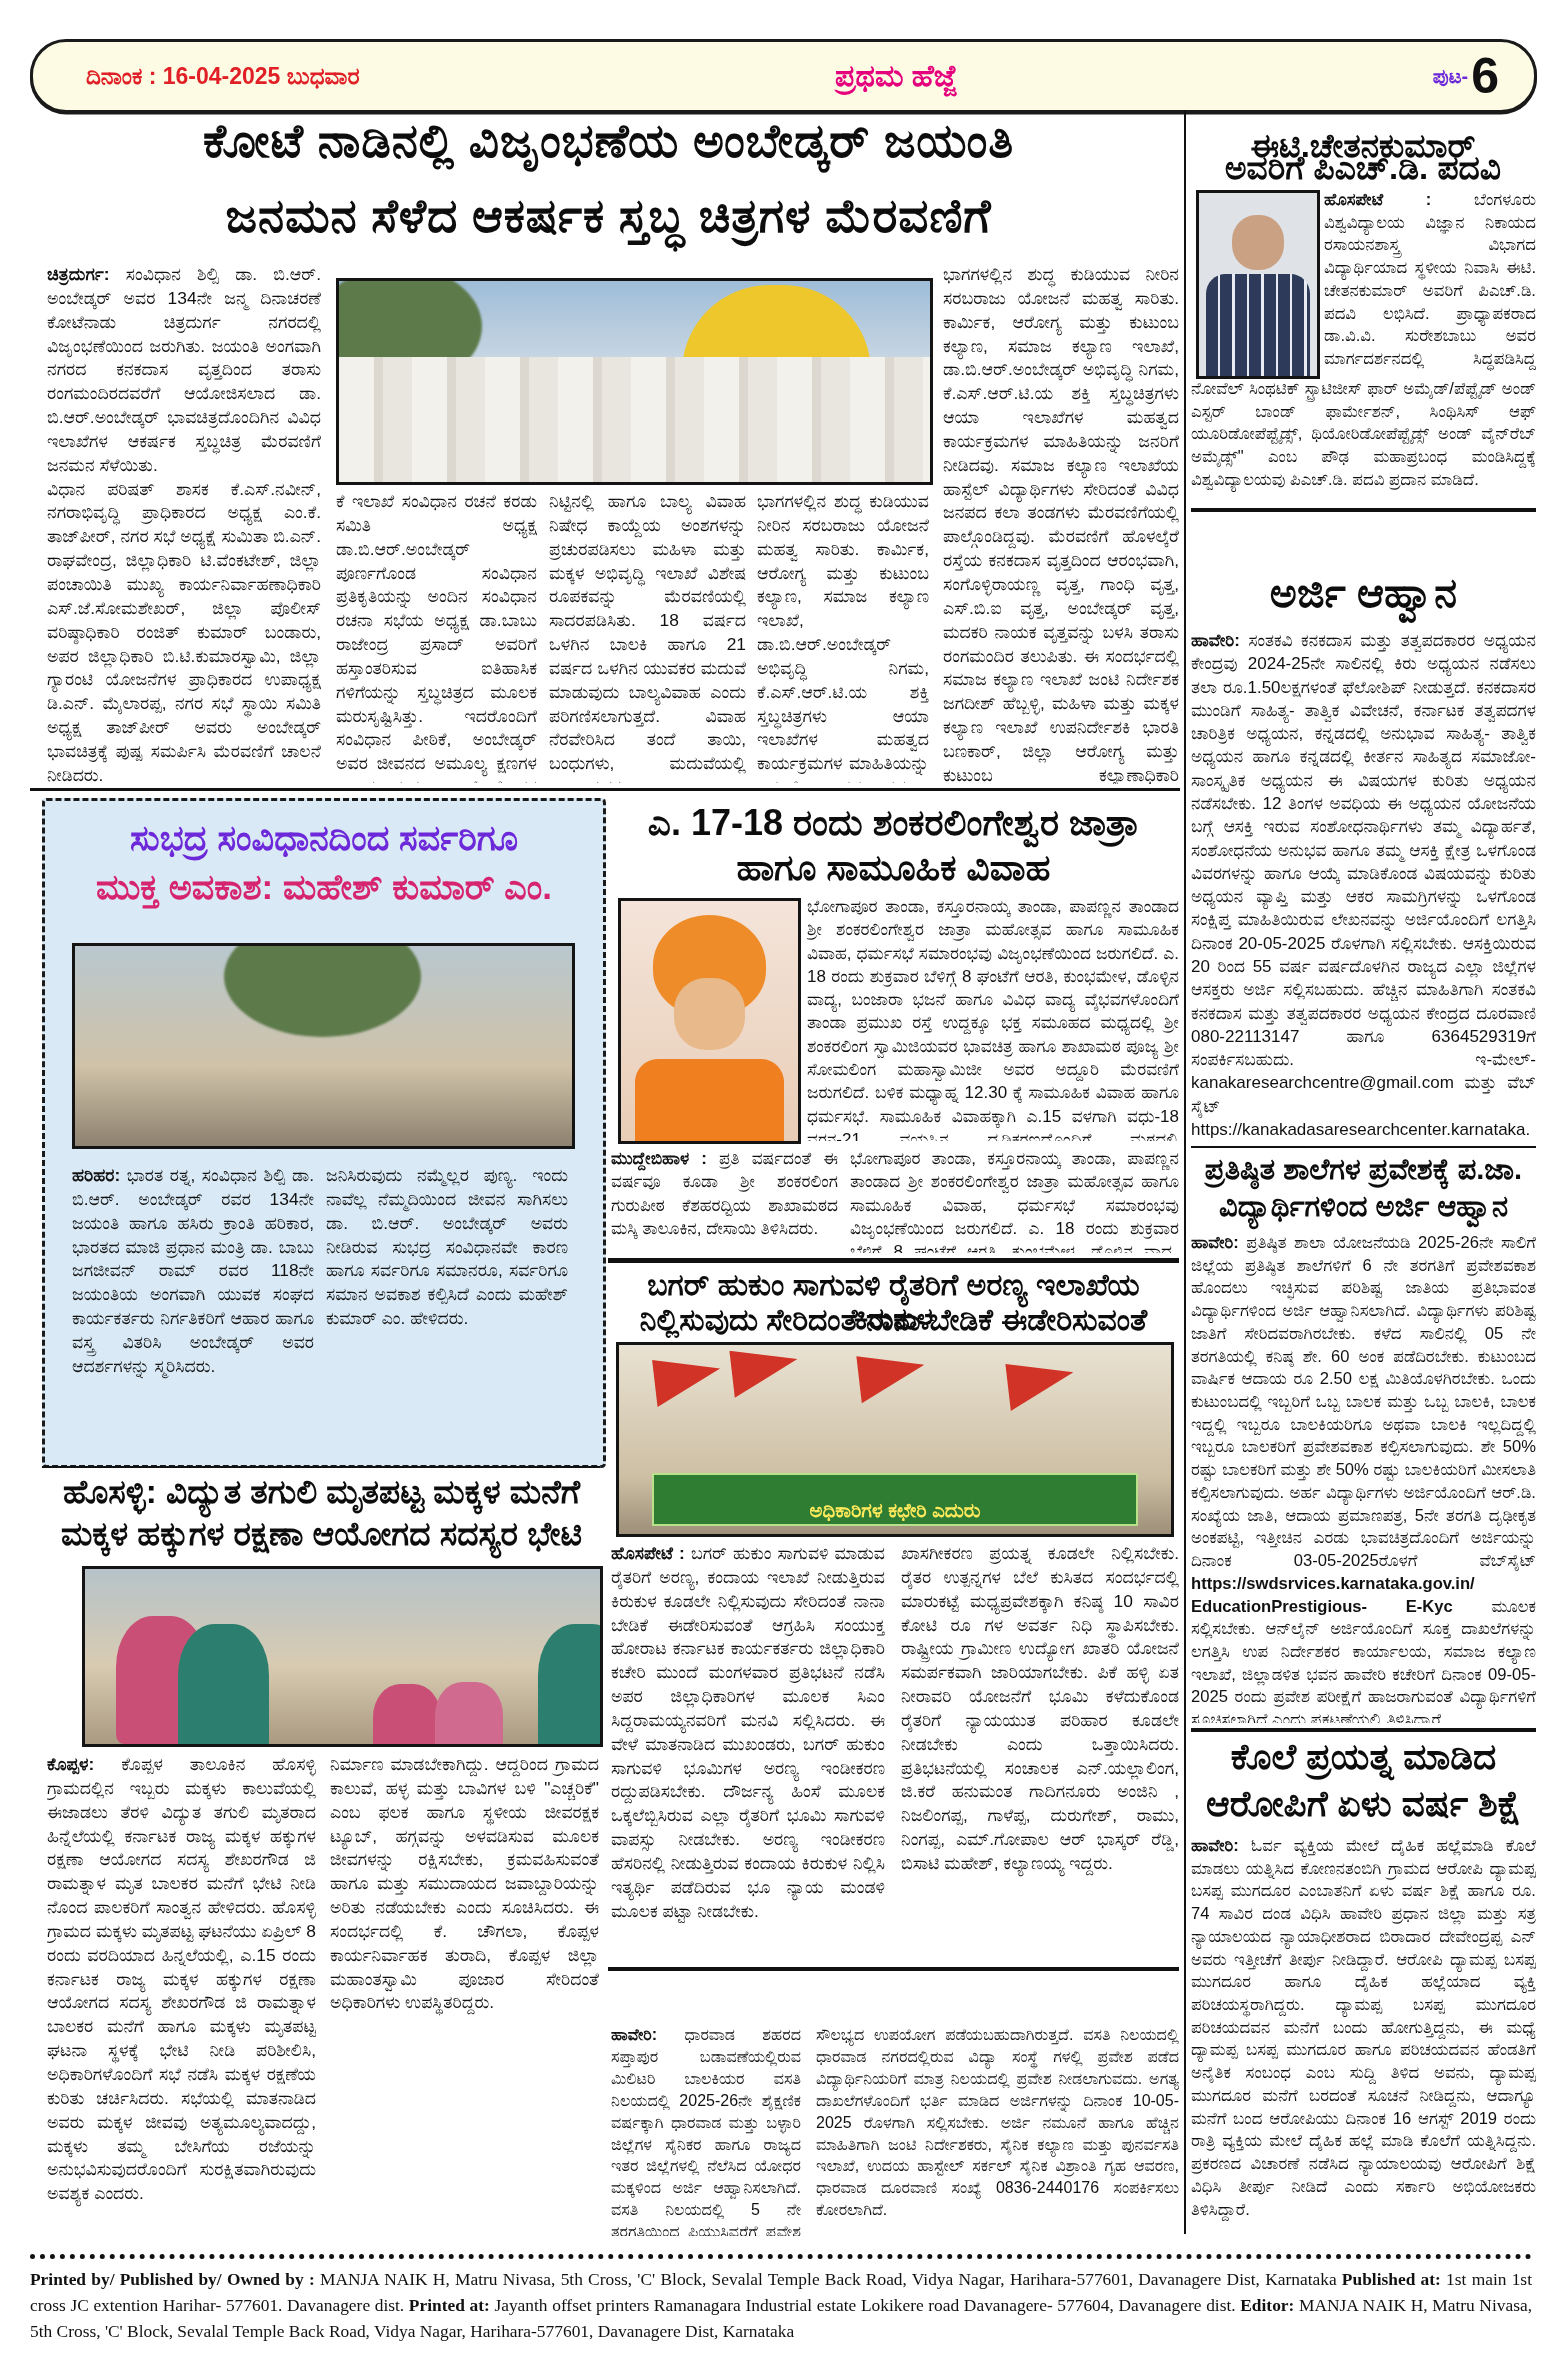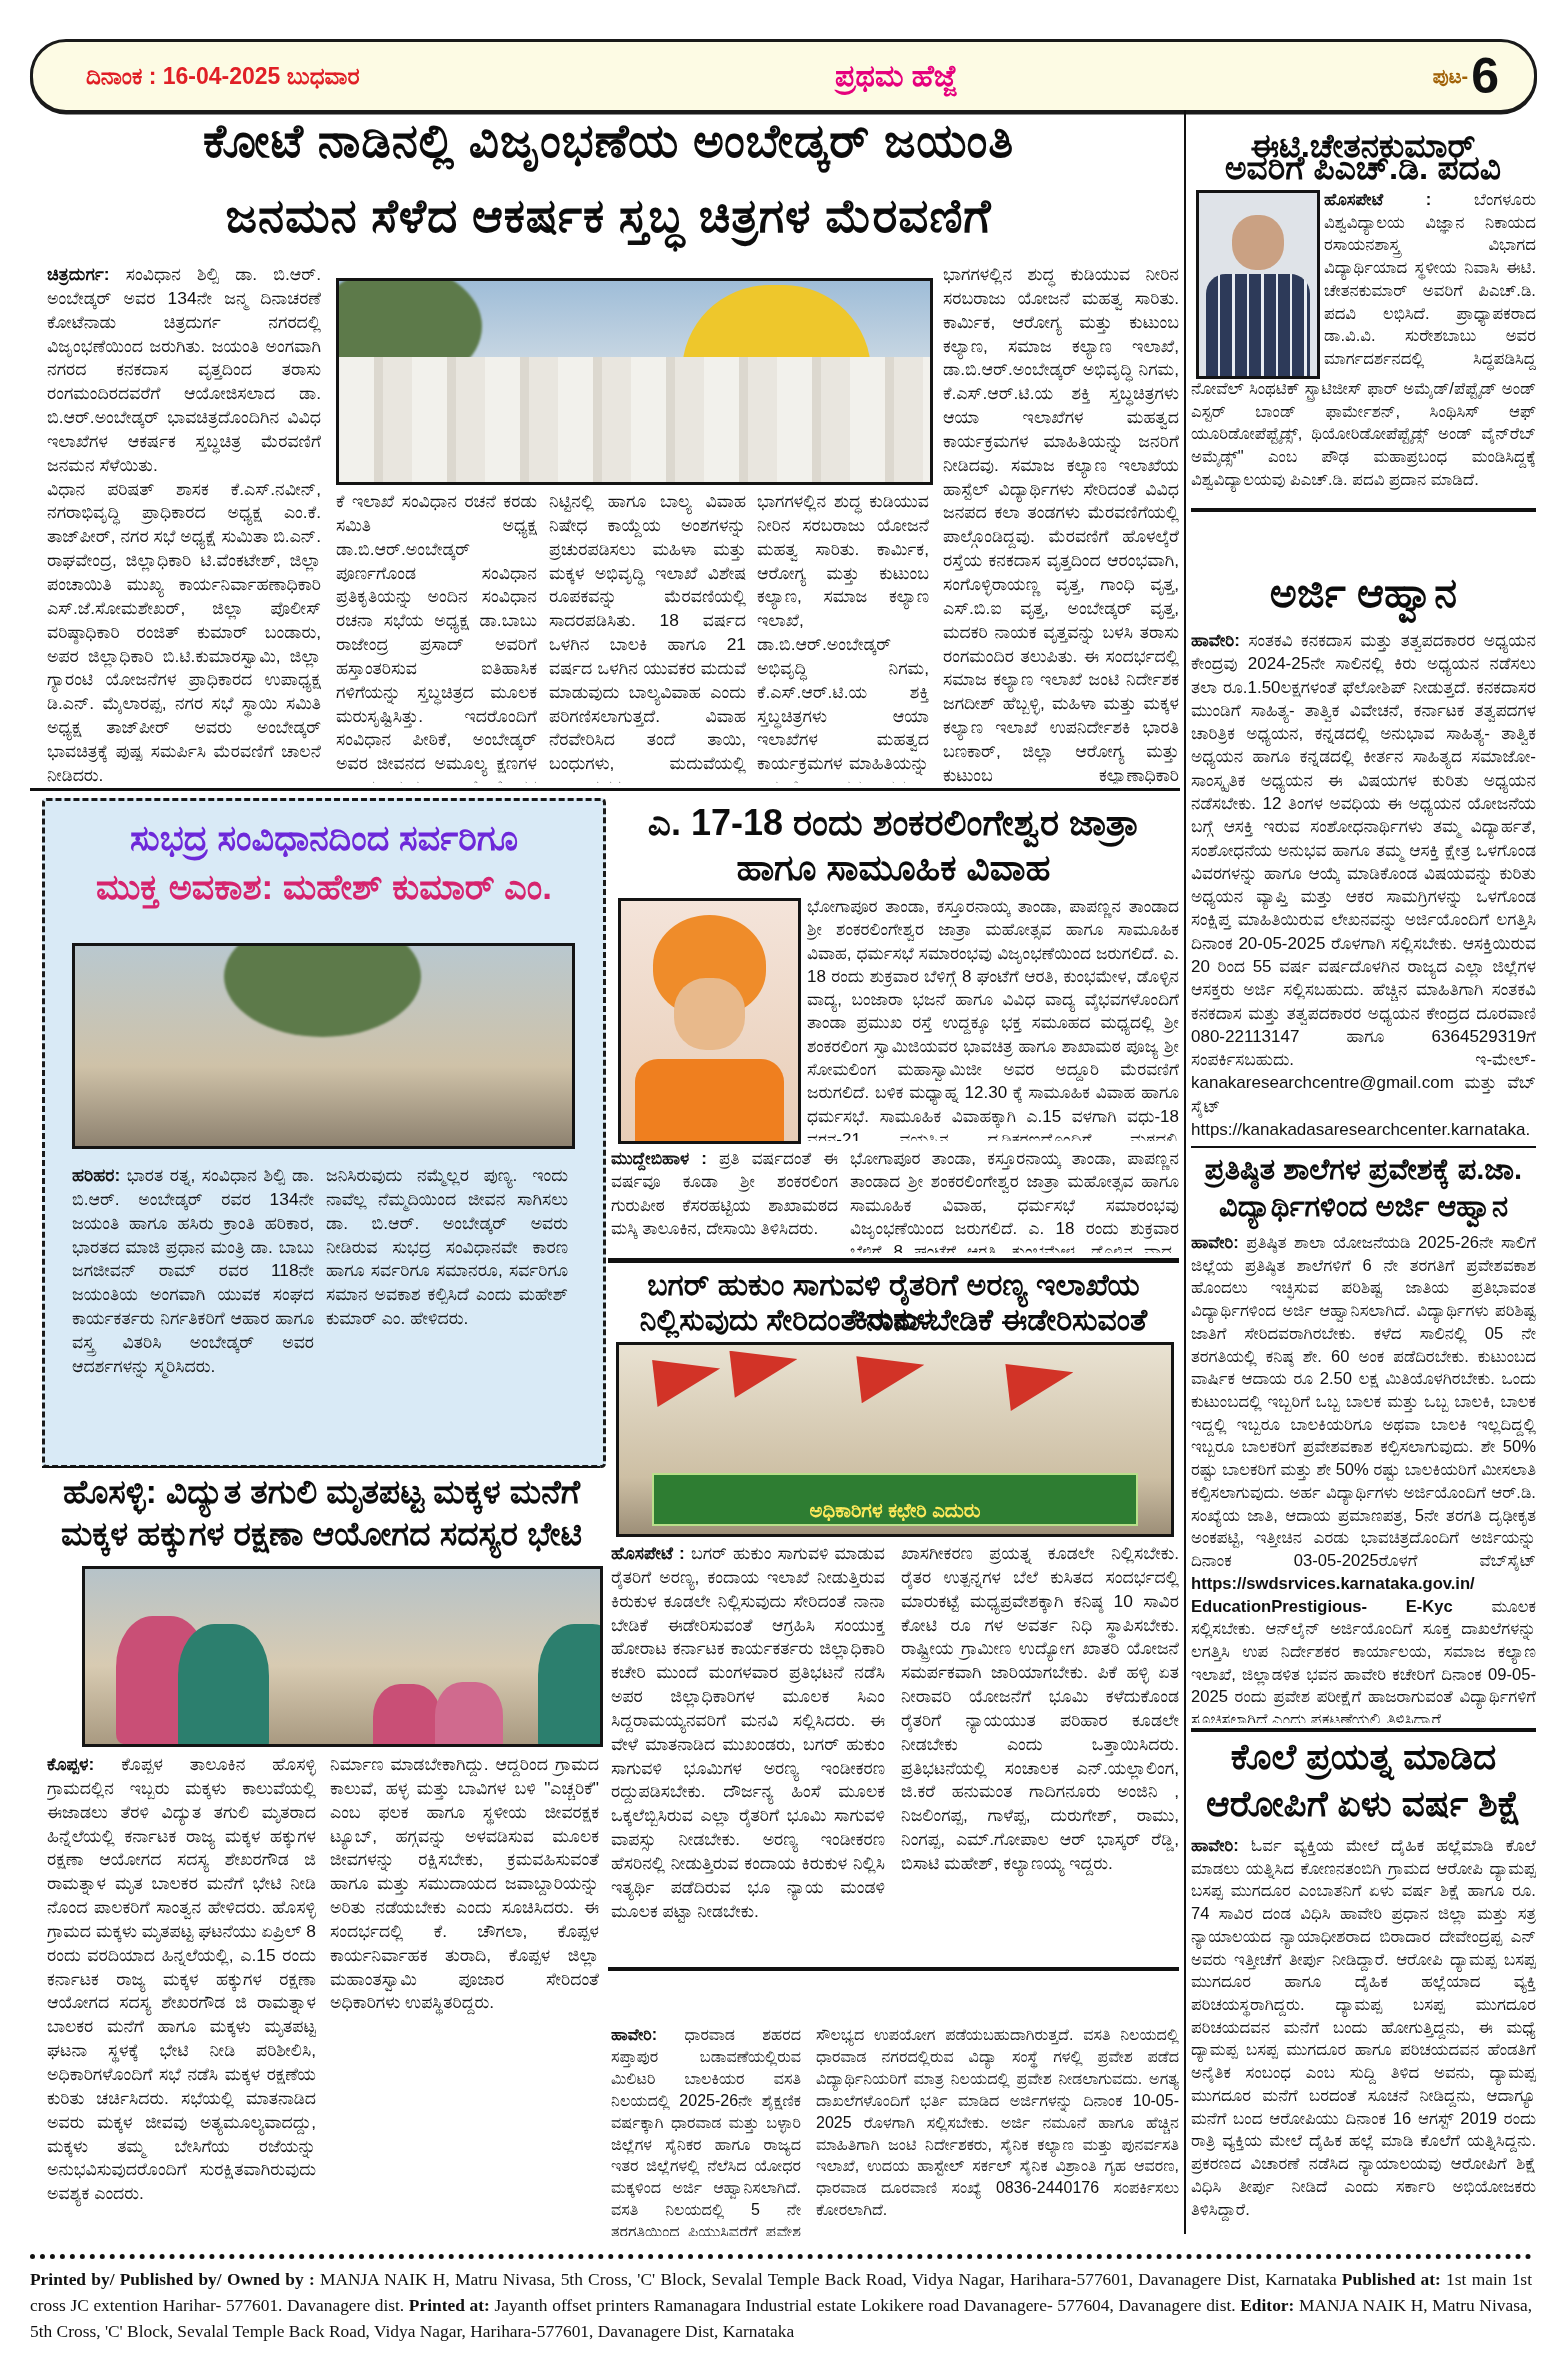--- a/index.html
+++ b/index.html
@@ -6,21 +6,21 @@
   #page{position:relative;width:1562px;height:2366px;background:#ffffff;margin:0 auto;
         font-family:"Liberation Sans",sans-serif;color:#111;overflow:hidden;}
   .abs{position:absolute;}
   
   .masthead{left:30px;top:39px;width:1501px;height:68px;background:#fdfbe4;
             border:3.8px solid #1a1a1a;border-radius:36px;display:flex;align-items:center;
             box-shadow:0 1.5px 0 #1a1a1a;}
   .masthead .date{color:#e01f26;font-weight:bold;font-size:23px;margin-left:53px;white-space:nowrap;}
   .masthead .edition{color:#e5007d;font-weight:bold;font-size:30px;flex:1;text-align:center;}
   .masthead .pageno{display:flex;align-items:center;margin-right:35px;white-space:nowrap;}
-  .masthead .pglabel{color:#a16207;font-weight:bold;font-size:19.7px;}
+  .masthead .pglabel{color:#6d28d9;font-weight:bold;font-size:19.7px;}
   .masthead .pgnum{color:#111;font-weight:bold;font-size:50px;line-height:1;margin-left:3px;}
   
   .hl{font-weight:bold;color:#0d0d0d;text-align:center;line-height:1.12;}
   .hl-main{font-size:47px;letter-spacing:0.8px;}
   .hl-sec{font-size:33px;}
   
   .col{position:absolute;text-align:justify;font-size:17.4px;line-height:1.37;overflow:hidden;
        word-break:break-word;}
   .col b{font-weight:bold;}
   .dl{font-weight:bold;}
@@ -169,21 +169,21 @@
   <div class="photo" style="left:618px;top:898px;width:177px;height:240px;background:linear-gradient(180deg,#f4e4da,#e8cdb6);">
     <div class="turban"></div>
     <div class="face"></div>
     <div class="robe"></div>
   </div>
   <div class="col" style="left:807px;top:895px;width:372px;height:246px;font-size:17px;">
     <span>ಭೋಗಾಪೂರ ತಾಂಡಾ, ಕಸ್ತೂರನಾಯ್ಕ ತಾಂಡಾ, ಪಾಪಣ್ಣನ ತಾಂಡಾದ ಶ್ರೀ ಶಂಕರಲಿಂಗೇಶ್ವರ ಜಾತ್ರಾ ಮಹೋತ್ಸವ ಹಾಗೂ ಸಾಮೂಹಿಕ ವಿವಾಹ, ಧರ್ಮಸಭೆ ಸಮಾರಂಭವು ವಿಜೃಂಭಣೆಯಿಂದ ಜರುಗಲಿದೆ. ಎ. 18 ರಂದು ಶುಕ್ರವಾರ ಬೆಳಿಗ್ಗೆ 8 ಘಂಟೆಗೆ ಆರತಿ, ಕುಂಭಮೇಳ, ಡೊಳ್ಳಿನ ವಾದ್ಯ, ಬಂಜಾರಾ ಭಜನೆ ಹಾಗೂ ವಿವಿಧ ವಾದ್ಯ ವೈಭವಗಳೊಂದಿಗೆ ತಾಂಡಾ ಪ್ರಮುಖ ರಸ್ತೆ ಉದ್ದಕ್ಕೂ ಭಕ್ತ ಸಮೂಹದ ಮಧ್ಯದಲ್ಲಿ ಶ್ರೀ ಶಂಕರಲಿಂಗ ಸ್ವಾಮಿಜಿಯವರ ಭಾವಚಿತ್ರ ಹಾಗೂ ಶಾಖಾಮಠ ಪೂಜ್ಯ ಶ್ರೀ ಸೋಮಲಿಂಗ ಮಹಾಸ್ವಾಮಿಜೀ ಅವರ ಅದ್ದೂರಿ ಮೆರವಣಿಗೆ ಜರುಗಲಿದೆ. ಬಳಿಕ ಮಧ್ಯಾಹ್ನ 12.30 ಕ್ಕೆ ಸಾಮೂಹಿಕ ವಿವಾಹ ಹಾಗೂ ಧರ್ಮಸಭೆ. ಸಾಮೂಹಿಕ ವಿವಾಹಕ್ಕಾಗಿ ಎ.15 ವಳಗಾಗಿ ವಧು-18 ವರನ-21 ವಯಸ್ಸಿನ ಧೃಡಿಕರಣದೊಂದಿಗೆ ಮಠದಲ್ಲಿ ನೊಂದಾಯಿಸಿಕೊಳ್ಳಲು ಪತ್ರಿಕಾ ಪ್ರಕಟಣೆ ಮೂಲಕ ಶ್ರೀ ಸೋಮಲಿಂಗ ಮಹಾಸ್ವಾಮಿಜಿ ತಿಳಿಸಿದರು.</span>
   </div>
   <div class="col" style="left:611px;top:1147px;width:227px;height:106px;font-size:17px;">
     <b class="dl">ಮುದ್ದೇಬಿಹಾಳ :</b>
-    <span>ಪ್ರತಿ ವರ್ಷದಂತೆ ಈ ವರ್ಷವೂ ಕೂಡಾ ಶ್ರೀ ಶಂಕರಲಿಂಗ ಗುರುಪೀಠ ಕೆಸರಹಟ್ಟಿಯ ಶಾಖಾಮಠದ ಮಸ್ಕಿ ತಾಲೂಕಿನ, ದೇಸಾಯಿ ತಿಳಿಸಿದರು.</span>
+    <span>ಪ್ರತಿ ವರ್ಷದಂತೆ ಈ ವರ್ಷವೂ ಕೂಡಾ ಶ್ರೀ ಶಂಕರಲಿಂಗ ಗುರುಪೀಠ ಕೆಶಹರದ್ಟಿಯ ಶಾಖಾಮಠದ ಮಸ್ಕಿ ತಾಲೂಕಿನ, ದೇಸಾಯಿ ತಿಳಿಸಿದರು.</span>
   </div>
   <div class="col" style="left:850px;top:1147px;width:329px;height:106px;font-size:17px;">
     <span>ಭೋಗಾಪೂರ ತಾಂಡಾ, ಕಸ್ತೂರನಾಯ್ಕ ತಾಂಡಾ, ಪಾಪಣ್ಣನ ತಾಂಡಾದ ಶ್ರೀ ಶಂಕರಲಿಂಗೇಶ್ವರ ಜಾತ್ರಾ ಮಹೋತ್ಸವ ಹಾಗೂ ಸಾಮೂಹಿಕ ವಿವಾಹ, ಧರ್ಮಸಭೆ ಸಮಾರಂಭವು ವಿಜೃಂಭಣೆಯಿಂದ ಜರುಗಲಿದೆ. ಎ. 18 ರಂದು ಶುಕ್ರವಾರ ಬೆಳಿಗ್ಗೆ 8 ಘಂಟೆಗೆ ಆರತಿ, ಕುಂಭಮೇಳ, ಡೊಳ್ಳಿನ ವಾದ್ಯ, ಬಂಜಾರಾ ಭಜನೆ ಹಾಗೂ ವಿವಿಧ ವಾದ್ಯ ವೈಭವಗಳೊಂದಿಗೆ ತಾಂಡಾ ಪ್ರಮುಖ ರಸ್ತೆ ಉದ್ದಕ್ಕೂ ಭಕ್ತ ಸಮೂಹದ ಮಧ್ಯದಲ್ಲಿ ಶ್ರೀ ಶಂಕರಲಿಂಗ ಸ್ವಾಮಿಜಿಯವರ ಭಾವಚಿತ್ರ ಹಾಗೂ ಶಾಖಾಮಠ ಪೂಜ್ಯ ಶ್ರೀ ಸೋಮಲಿಂಗ ಮಹಾಸ್ವಾಮಿಜೀ ಅವರ ಅದ್ದೂರಿ ಮೆರವಣಿಗೆ ಜರುಗಲಿದೆ. ಬಳಿಕ ಮಧ್ಯಾಹ್ನ 12.30 ಕ್ಕೆ ಸಾಮೂಹಿಕ ವಿವಾಹ ಹಾಗೂ ಧರ್ಮಸಭೆ. ಸಾಮೂಹಿಕ ವಿವಾಹಕ್ಕಾಗಿ ಎ.15 ವಳಗಾಗಿ ವಧು-18 ವರನ-21 ವಯಸ್ಸಿನ ಧೃಡಿಕರಣದೊಂದಿಗೆ ಮಠದಲ್ಲಿ ನೊಂದಾಯಿಸಿಕೊಳ್ಳಲು ಪತ್ರಿಕಾ ಪ್ರಕಟಣೆ ಮೂಲಕ ಶ್ರೀ ಸೋಮಲಿಂಗ ಮಹಾಸ್ವಾಮಿಜಿ ತಿಳಿಸಿದರು.</span>
   </div>
 
   <div class="rule" style="left:608px;top:1258px;width:571px;height:4.5px;"></div>
 
   <div class="abs hl" style="left:608px;top:1268px;width:571px;font-size:30px;">ಬಗರ್ ಹುಕುಂ ಸಾಗುವಳಿ ರೈತರಿಗೆ ಅರಣ್ಯ ಇಲಾಖೆಯ ಕಿರುಕುಳ</div>
   <div class="abs hl" style="left:608px;top:1303px;width:571px;font-size:30px;">ನಿಲ್ಲಿಸುವುದು ಸೇರಿದಂತೆ ನಾನಾ ಬೇಡಿಕೆ ಈಡೇರಿಸುವಂತೆ ಆಗ್ರಹ</div>
   <div class="photo" style="left:616px;top:1342px;width:552px;height:189px;background:linear-gradient(180deg,#e9e2d2,#cdbfa4 70%,#9d8f78);">

